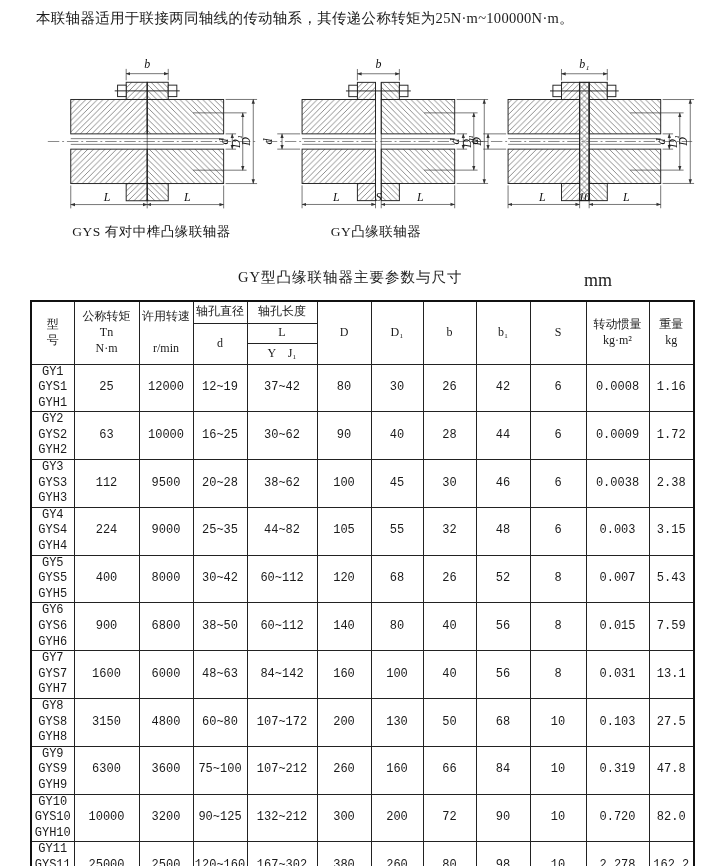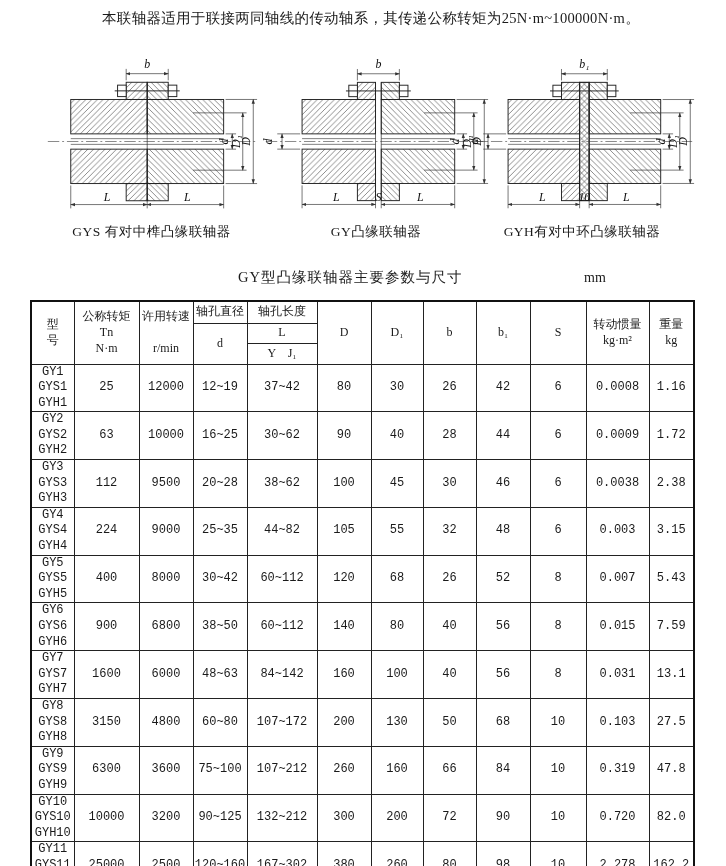--- a/index.html
+++ b/index.html
@@ -12,38 +12,37 @@
     position:relative;
     width:726px;height:866px;
     background:#ffffff;
     margin:0 auto;
     overflow:hidden;
   }
   .intro{
     margin:9px 20px 0 36px;
     font-size:14.5px;
     letter-spacing:.3px;
-    text-align:center;
   }
   .drawings{position:relative;height:200px;margin-top:16px;}
   figure{position:absolute;top:0;margin:0;display:flex;flex-direction:column;align-items:center;}
   .fig-1{left:44px;}
   .fig-2{left:262px;}
   .fig-3{left:468px;}
   svg.cad{display:block;}
   svg.cad text{
     font-family:"Liberation Serif","DejaVu Serif","DejaVu Sans",serif;
     font-size:12.5px;font-style:italic;fill:#111;
   }
   figcaption{
     margin-top:5px;font-size:13.5px;letter-spacing:.5px;white-space:nowrap;
   }
   .title-row{position:relative;height:22px;margin-top:24px;}
   .tbl-title{position:absolute;left:238px;font-size:14.5px;letter-spacing:1px;}
-  .unit{position:absolute;left:584px;top:2px;font-size:14px;font-family:Liberation Serif, serif;}
+  .unit{position:absolute;left:584px;top:2px;font-size:18px;font-family:Liberation Serif, serif;}
   table.spec{
     margin:10px 0 0 30px;
     border-collapse:collapse;
     table-layout:fixed;
     width:663px;
     border:2px solid #111;
   }
   table.spec th,table.spec td{
     border:1px solid #222;
     font-weight:normal;
@@ -255,21 +254,20 @@
         </g>
         <text x="108" y="25" text-anchor="middle">b₁</text>
         <text transform="rotate(-90 -3 102)" x="-3" y="102" text-anchor="middle">d</text>
         <text transform="rotate(-90 193 102)" x="193" y="102" text-anchor="middle">d</text>
         <text transform="rotate(-90 205 102)" x="205" y="102" text-anchor="middle">D₁</text>
         <text transform="rotate(-90 216 102)" x="216" y="102" text-anchor="middle">D</text>
         <text x="64" y="164" text-anchor="middle">L</text>
         <text x="108" y="164" text-anchor="middle">10</text>
         <text x="152" y="164" text-anchor="middle">L</text>
       </svg>
-      <figcaption>GYH有对中环凸缘联轴器</figcaption>
     </figure>
   </div>
 
   <div class="title-row">
     <span class="tbl-title">GY型凸缘联轴器主要参数与尺寸</span>
     <span class="unit">mm</span>
   </div>
 
   <table class="spec">
     <colgroup>

